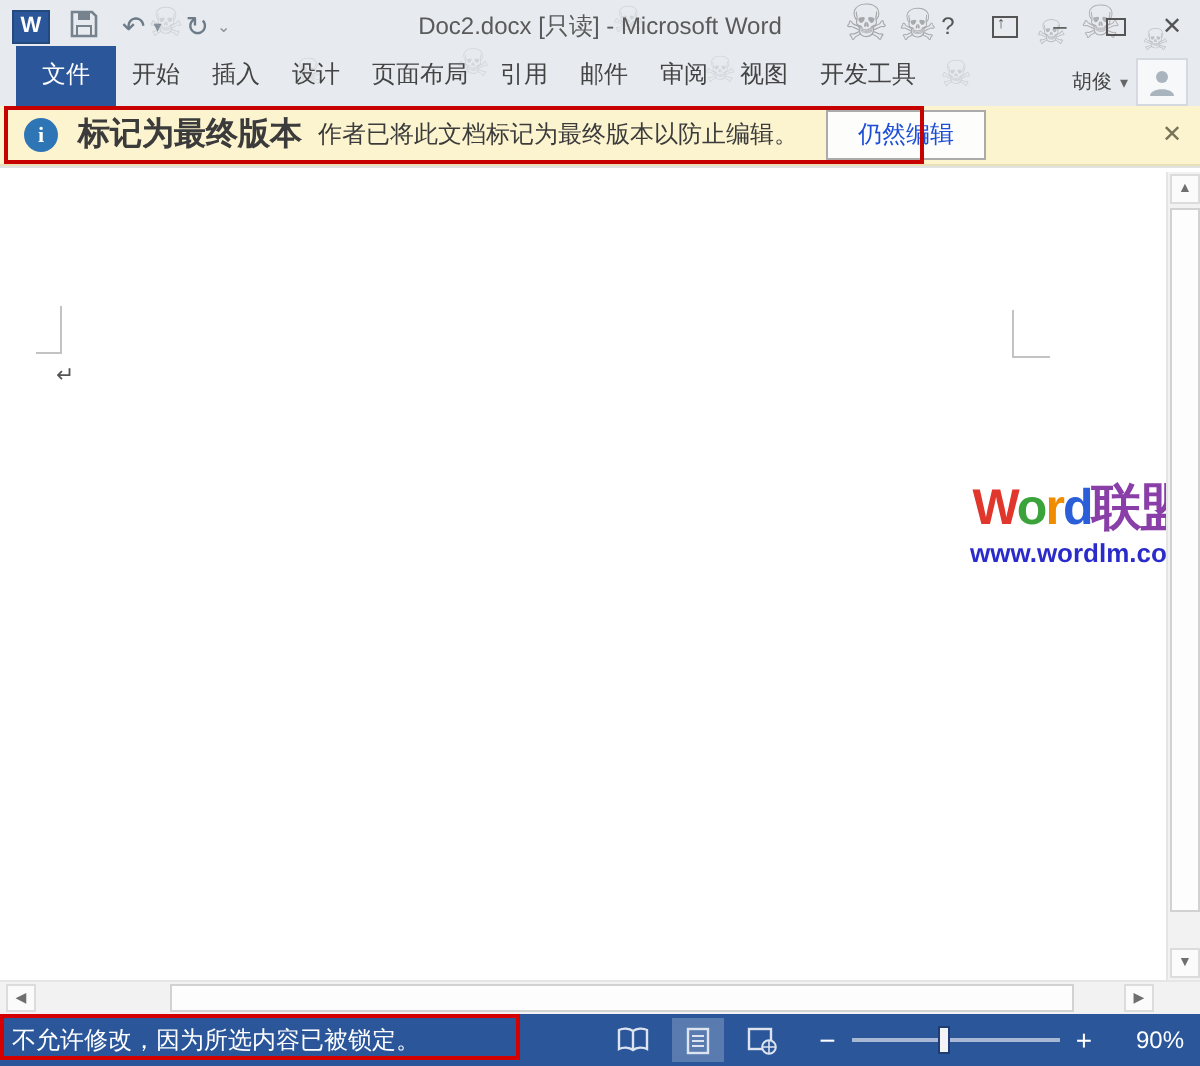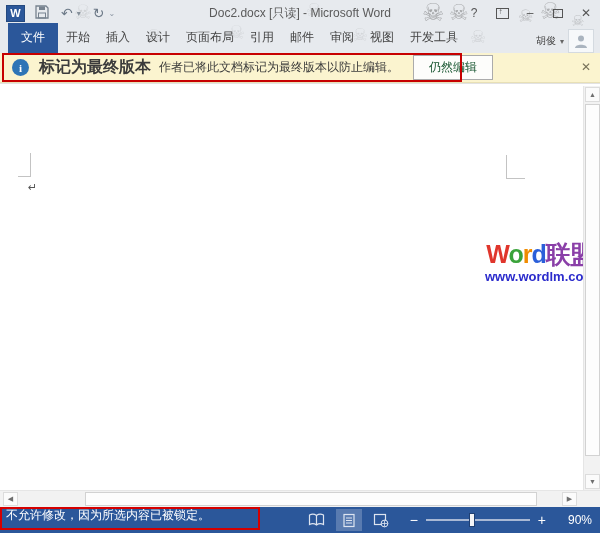--- a/index.html
+++ b/index.html
@@ -39,21 +39,21 @@
     display:flex; align-items:center; justify-content:center; }
 
   
   .msgbar { height:30px; background:#fbf4cf; display:flex; align-items:center;
     position:relative; padding-left:12px; border-bottom:1px solid #e8e0b6; }
   .info-circle { width:17px; height:17px; border-radius:50%; background:#2e75b6;
     color:#fff; font-size:11px; font-weight:bold; font-family:"Liberation Serif",serif;
     display:flex; align-items:center; justify-content:center; margin-right:10px; flex:0 0 auto;}
   .msg-title { font-weight:bold; font-size:16px; color:#3b3b3b; margin-right:8px; white-space:nowrap;}
   .msg-text { font-size:12px; color:#3b3b3b; white-space:nowrap; }
-  .msg-btn { margin-left:14px; font-size:12px; color:#14532d; background:#fdfdfb;
+  .msg-btn { margin-left:14px; font-size:12px; color:#1d4ed8; background:#fdfdfb;
     border:1px solid #ababab; padding:3px 15px; white-space:nowrap; }
   .msg-close { position:absolute; right:9px; top:7px; font-size:12px; color:#77725a; }
   .redbox-msg { position:absolute; left:2px; top:0; width:460px; height:29px;
     border:2px solid #c70000; pointer-events:none; z-index:5; }
 
   
   .docarea { height:407px; background:#fff; position:relative; border-top:1px solid #e2e2e2; }
   .corner-left { position:absolute; left:18px; top:69px; width:13px; height:24px;
     border-right:1px solid #c3c3c3; border-bottom:1px solid #c3c3c3; }
   .corner-right { position:absolute; left:506px; top:71px; width:19px; height:24px;
@@ -79,21 +79,21 @@
   .hscroll { height:17px; background:#f2f2f2; border-top:1px solid #e6e6e6; position:relative; }
   .hs-btn { position:absolute; top:1px; width:15px; height:14px; background:#fbfbfb;
     border:1px solid #dcdcdc; color:#6f6f6f; font-size:7px; display:flex;
     align-items:center; justify-content:center; }
   .hs-left { left:3px; } .hs-right { left:562px; }
   .hs-thumb { position:absolute; left:85px; top:1px; width:452px; height:14px;
     background:#fdfdfd; border:1px solid #d2d2d2; }
 
   
   .statusbar { height:26px; background:#2b579a; color:#fff; display:flex;
-    font-size:12px; position:relative; padding:0 8px 0 6px; }
+    align-items:center; font-size:12px; position:relative; padding:0 8px 0 6px; }
   .status-msg { white-space:nowrap; }
   .redbox-status { position:absolute; left:0; top:0; width:260px; height:23px;
     border:2px solid #d40000; pointer-events:none; z-index:5; }
   .status-right { margin-left:auto; display:flex; align-items:center; }
   .view-btn { width:26px; height:22px; display:flex; align-items:center;
     justify-content:center; margin-left:6px; }
   .view-btn.selected { background:rgba(255,255,255,0.22); }
   .zoom-out { margin-left:16px; font-size:14px; }
   .zoom-track { width:104px; height:2px; background:#a8b8d4; margin:0 8px; position:relative; }
   .zoom-thumb { position:absolute; left:42%; top:-6px; width:6px; height:14px;

